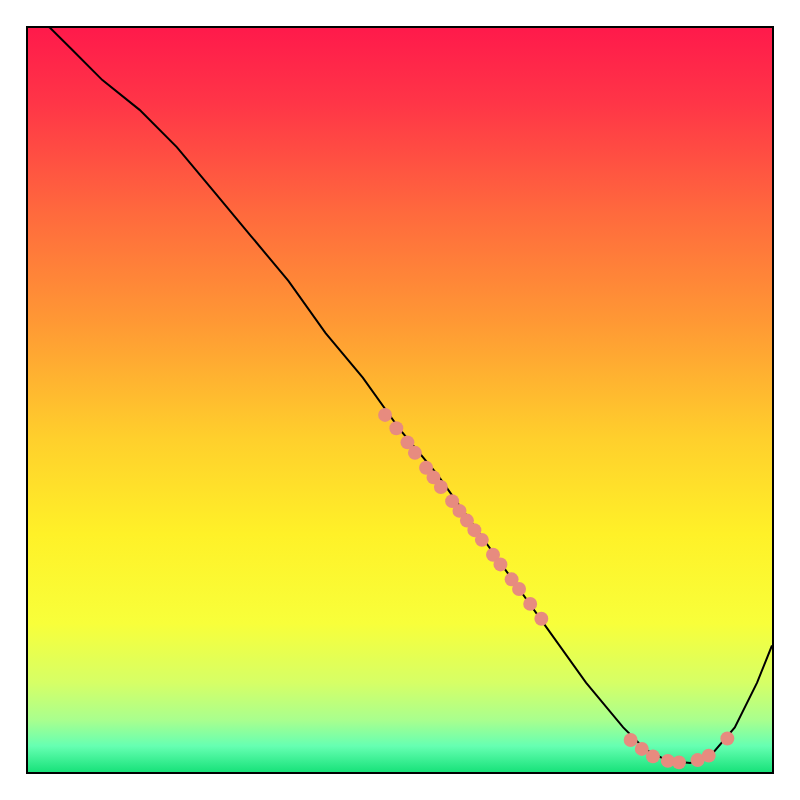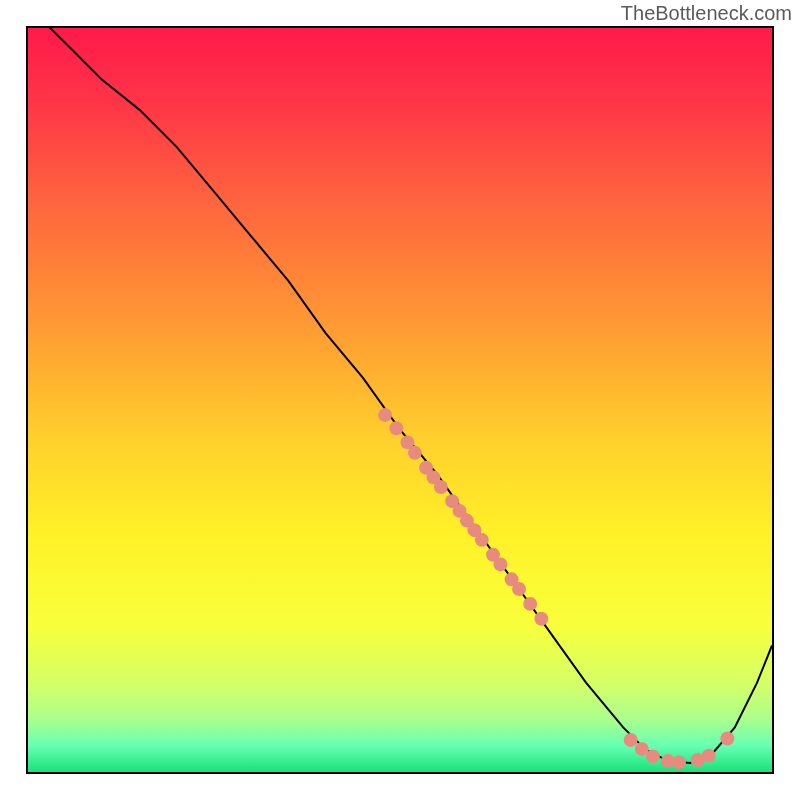--- a/index.html
+++ b/index.html
@@ -47,21 +47,20 @@
     left: 0;
     top: 0;
     width: 100%;
     height: 100%;
   }
 </style>
 </head>
 <body>
 <div class="wrapper">
 
-  <div class="attribution">TheBottleneck.com</div>
 
   <div class="plot-area">
 
     <svg class="bg" viewBox="0 0 748 748" preserveAspectRatio="none">
       <defs>
         <linearGradient id="heat" x1="0" y1="0" x2="0" y2="1">
 
         <stop offset="0%" stop-color="#ff1a4b"></stop>
             <stop offset="10%" stop-color="#ff3547"></stop>
             <stop offset="25%" stop-color="#ff6a3d"></stop>

